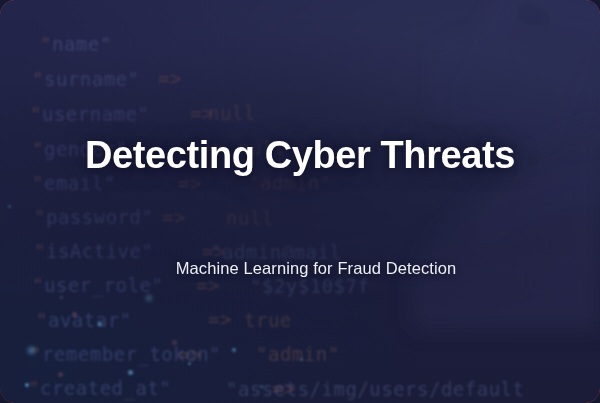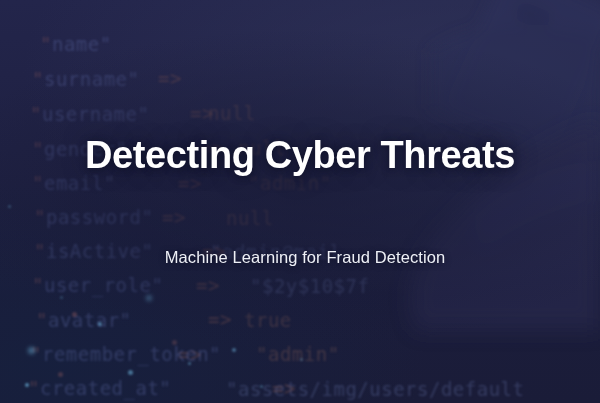--- a/index.html
+++ b/index.html
@@ -7,20 +7,21 @@
     padding: 0;
     background: #161830;
   }
   #slide {
     position: relative;
     width: 600px;
     height: 403px;
     overflow: hidden;
     background: #ef4444;
     font-family: "Liberation Sans", sans-serif;
+    border-radius: 15px;
   }
 
   
 
   
   .bg-base {
     position: absolute;
     inset: 0;
     background:
       radial-gradient(120% 90% at 78% 18%, rgba(54,58,96,0.55) 0%, rgba(30,32,65,0) 62%),
@@ -114,21 +115,21 @@
     font-weight: bold;
     line-height: 41px;
     letter-spacing: -0.4px;
     position: absolute;
     top: 135px;
     left: 30px;
     text-shadow: 0 1px 7px rgba(12,14,34,0.72), 0 0 22px rgba(12,14,34,0.5);
   }
   .title .l2 { display: block; }
   .subtitle {
-    margin: 5px;
+    margin: 16px;
     position: absolute;
     top: 243px;
     left: 30px;
     width: 540px;
     text-align: center;
     color: #eef0f6;
     font-size: 16.5px;
     font-weight: normal;
     letter-spacing: 0.1px;
     text-shadow: 0 1px 6px rgba(12,14,34,0.8);

